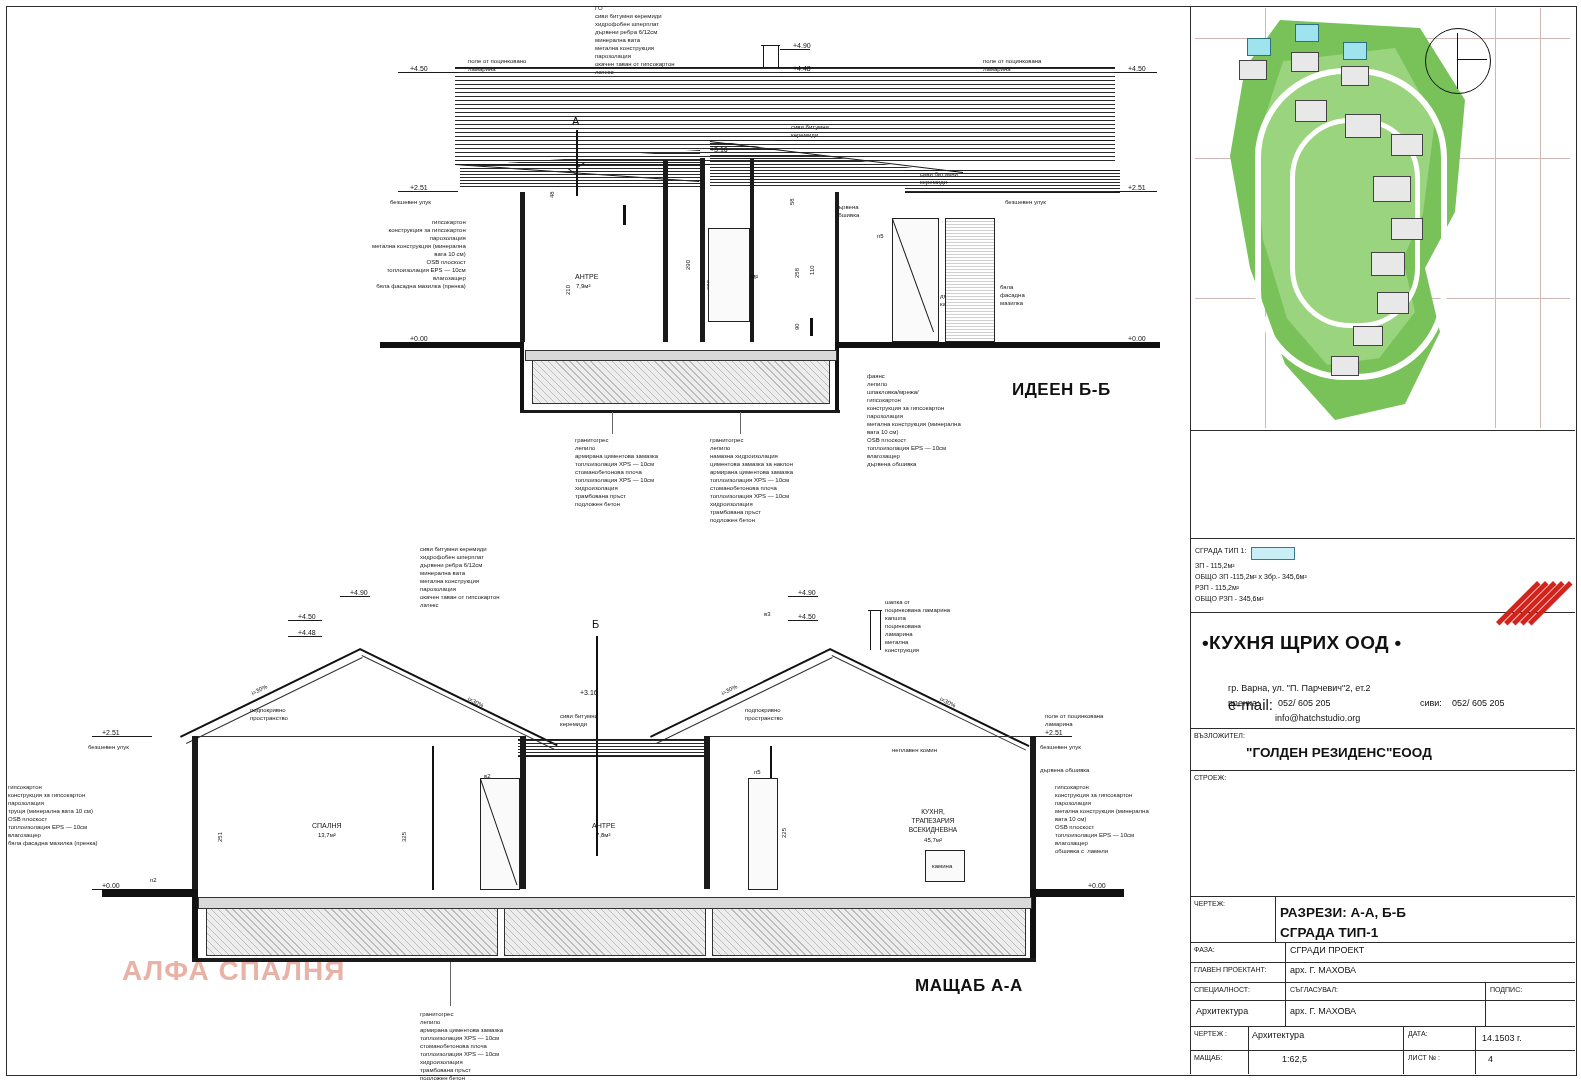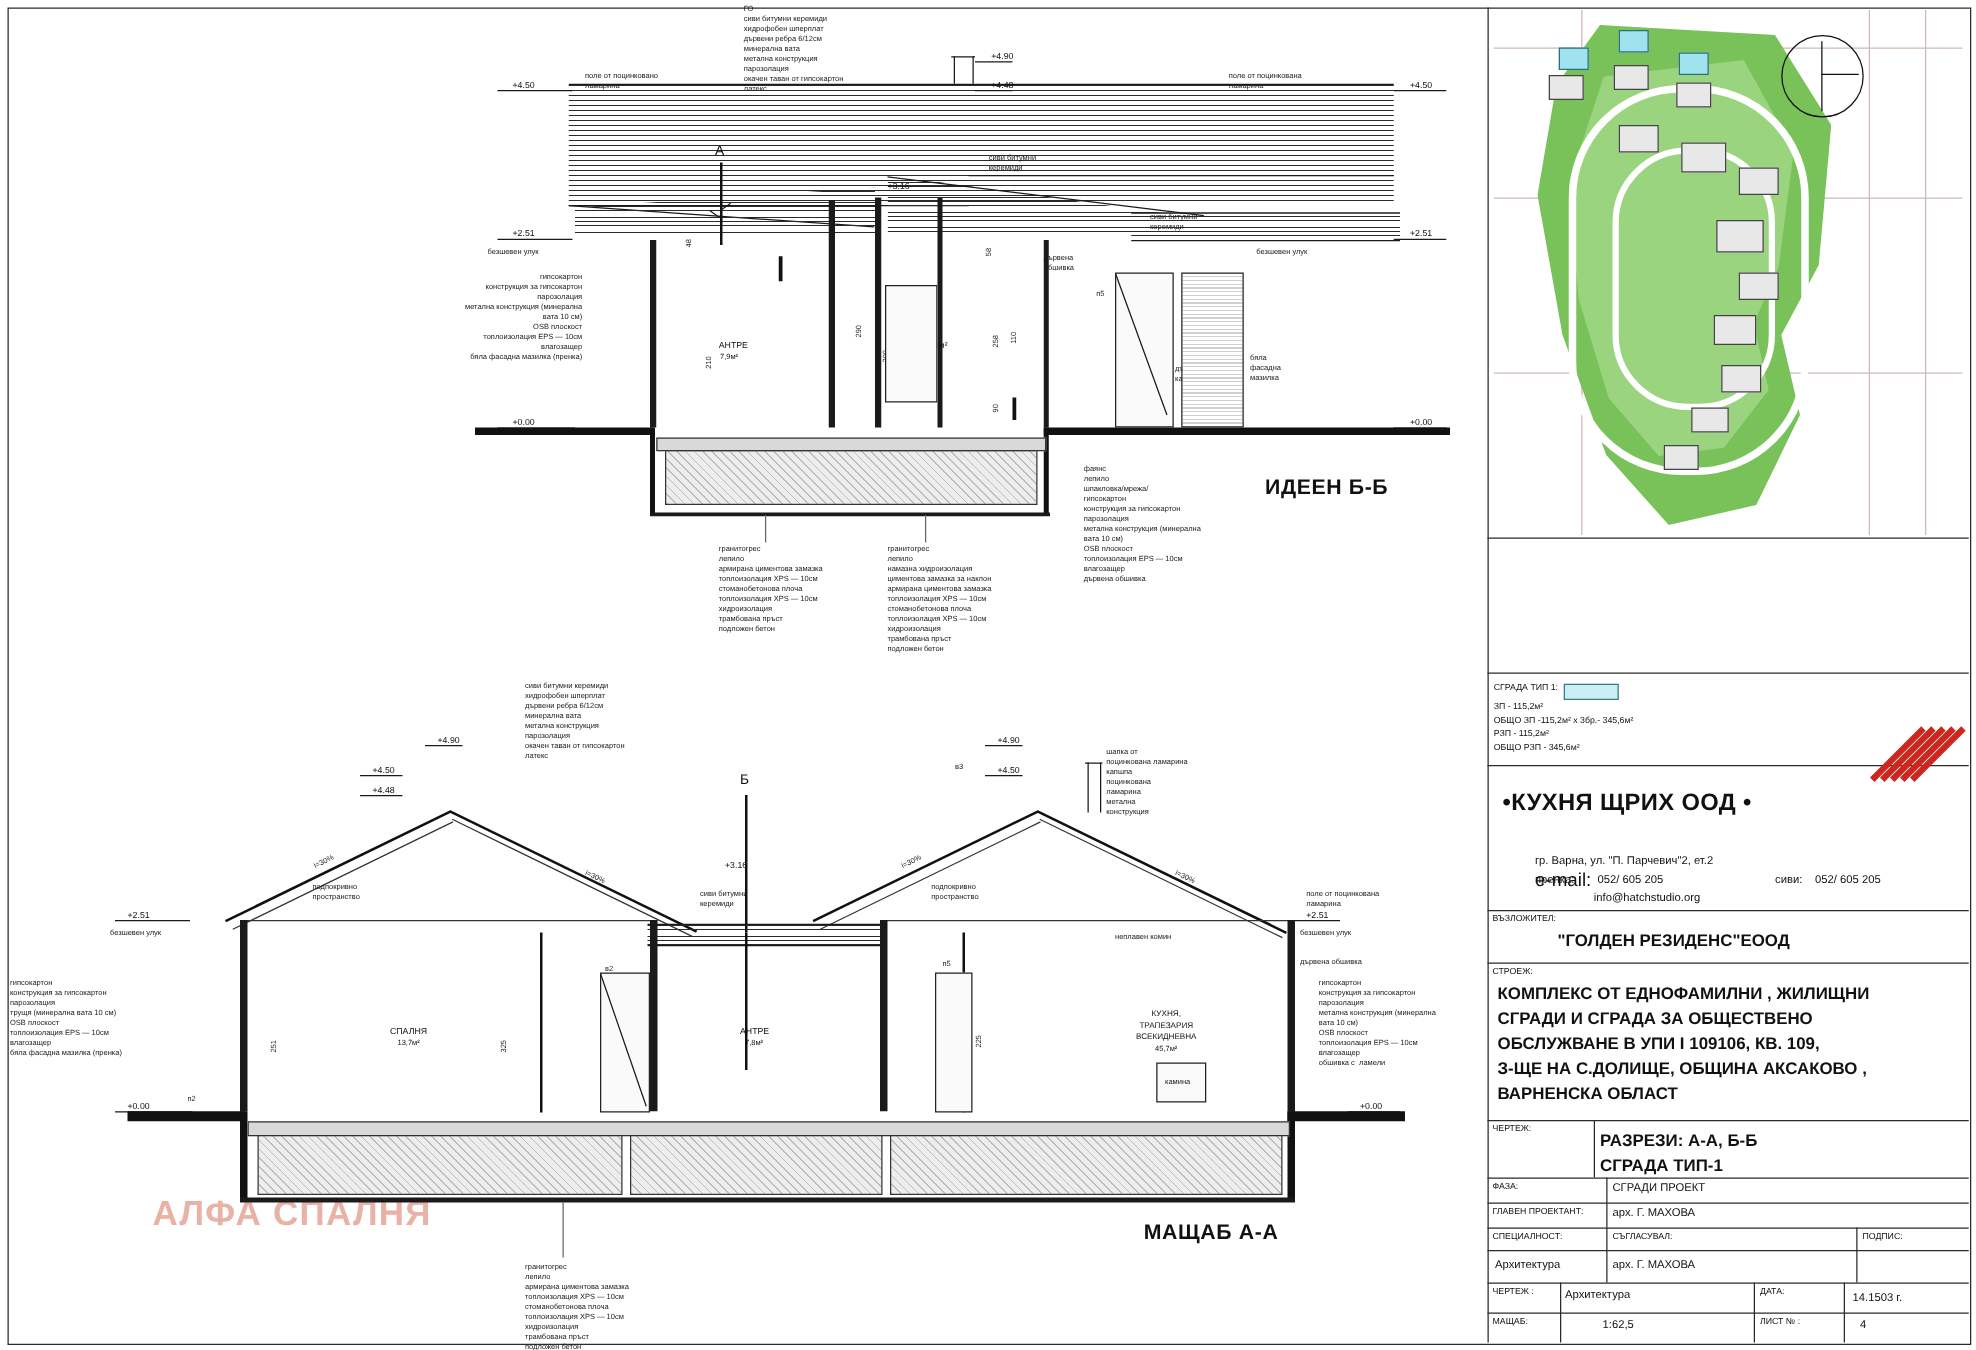--- a/index.html
+++ b/index.html
@@ -440,25 +440,20 @@
     <div class="cell" style="left:262px;top:268px;font-size:9px;">052/ 605 205</div>
     <div class="cell" style="left:38px;top:266px;font-size:15px;">e-mail:</div>
     <div class="cell" style="left:85px;top:283px;font-size:9px;">info@hatchstudio.org</div>
 
     <div class="tbrow" style="top:298px;"></div>
     <div class="cell" style="left:4px;top:302px;font-size:7px;">ВЪЗЛОЖИТЕЛ:</div>
     <div class="cell big" style="left:56px;top:313px;">"ГОЛДЕН РЕЗИДЕНС"ЕООД</div>
 
     <div class="tbrow" style="top:340px;"></div>
     <div class="cell" style="left:4px;top:344px;font-size:7px;">СТРОЕЖ:</div>
-    <div class="cell big" style="left:8px;top:355px;white-space:pre;">КОМПЛЕКС ОТ ЕДНОФАМИЛНИ , ЖИЛИЩНИ
-СГРАДИ И СГРАДА ЗА ОБЩЕСТВЕНО
-ОБСЛУЖВАНЕ В УПИ I 109106, КВ. 109,
-З-ЩЕ НА С.ДОЛИЩЕ, ОБЩИНА АКСАКОВО ,
-ВАРНЕНСКА ОБЛАСТ</div>
 
     <div class="tbrow" style="top:466px;"></div>
     <div class="cell" style="left:4px;top:470px;font-size:7px;">ЧЕРТЕЖ:</div>
     <div class="cell big" style="left:90px;top:473px;white-space:pre;">РАЗРЕЗИ: А-А, Б-Б
 СГРАДА ТИП-1</div>
 
     <div class="tbrow" style="top:512px;"></div>
     <div class="cell" style="left:4px;top:516px;font-size:7px;">ФАЗА:</div>
     <div class="cell" style="left:100px;top:515px;font-size:9px;">СГРАДИ ПРОЕКТ</div>
 

